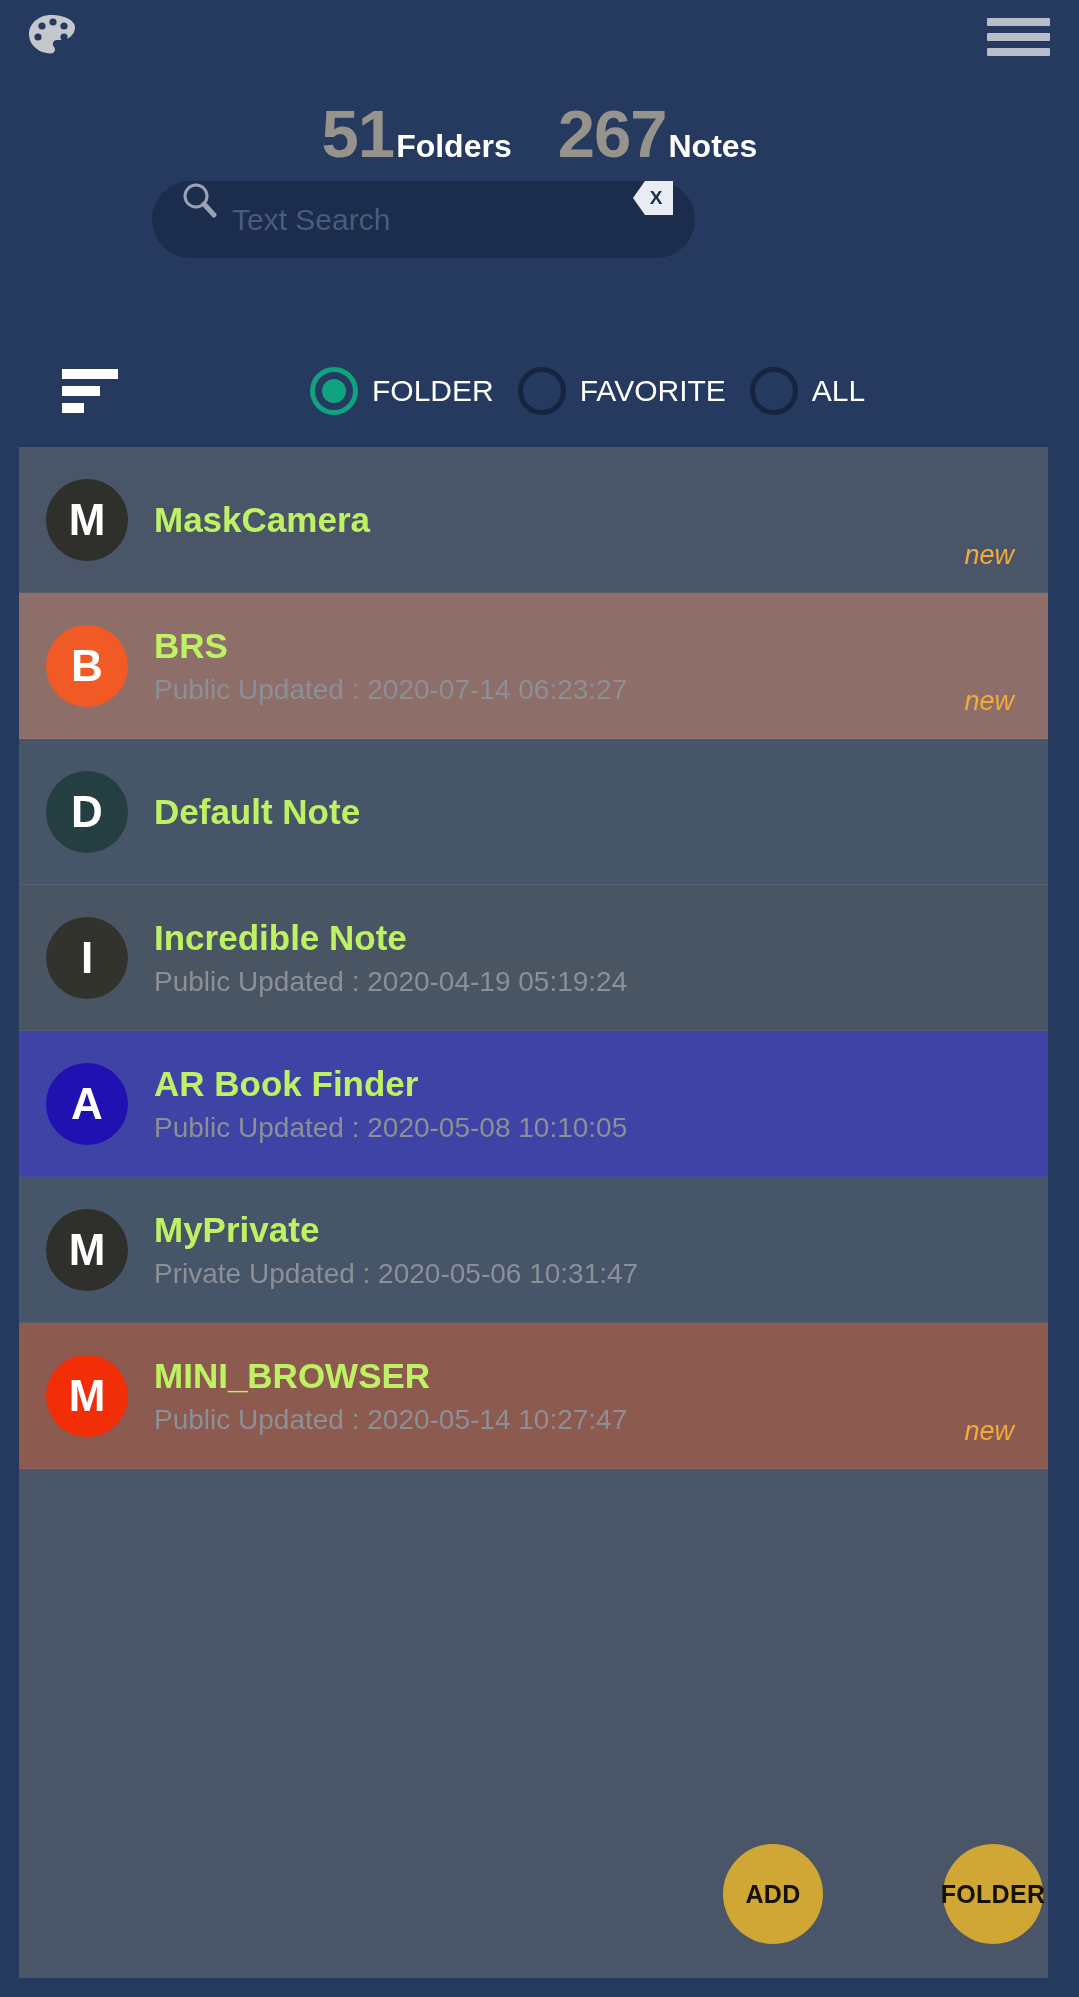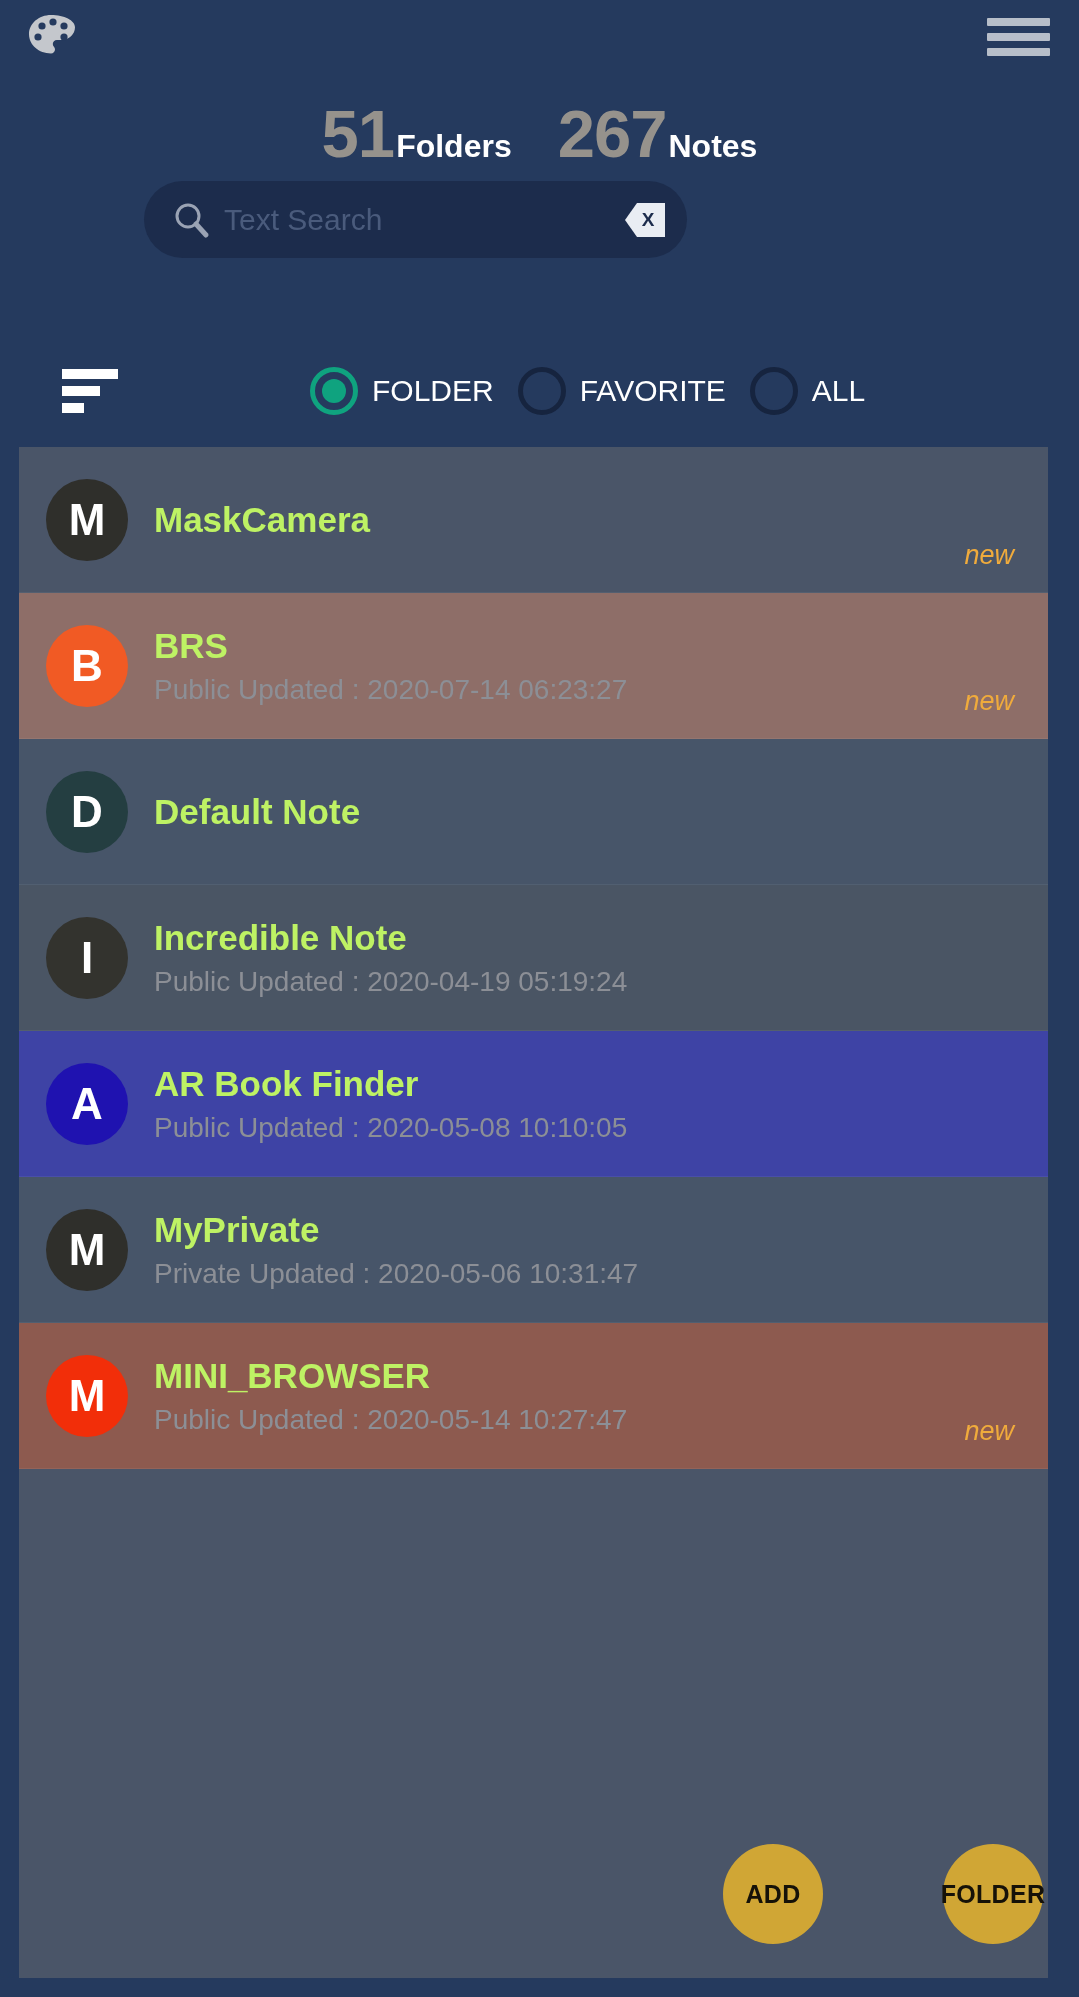--- a/index.html
+++ b/index.html
@@ -67,27 +67,26 @@
     font-size: 32px;
     font-weight: bold;
     color: #ffffff;
     margin-left: 2px;
   }
 
   
   .searchbar {
     position: absolute;
     top: 181px;
-    left: 144px;
+    left: 152px;
     width: 543px;
     height: 77px;
     background: #1c2c4c;
     border-radius: 39px;
     display: flex;
-    align-items: center;
     padding: 0 22px 0 28px;
   }
   .search-icon { width: 38px; height: 38px; flex: 0 0 auto; }
   .search-input {
     flex: 1 1 auto;
     background: transparent;
     border: none;
     outline: none;
     color: #d8dde6;
     font-size: 30px;

